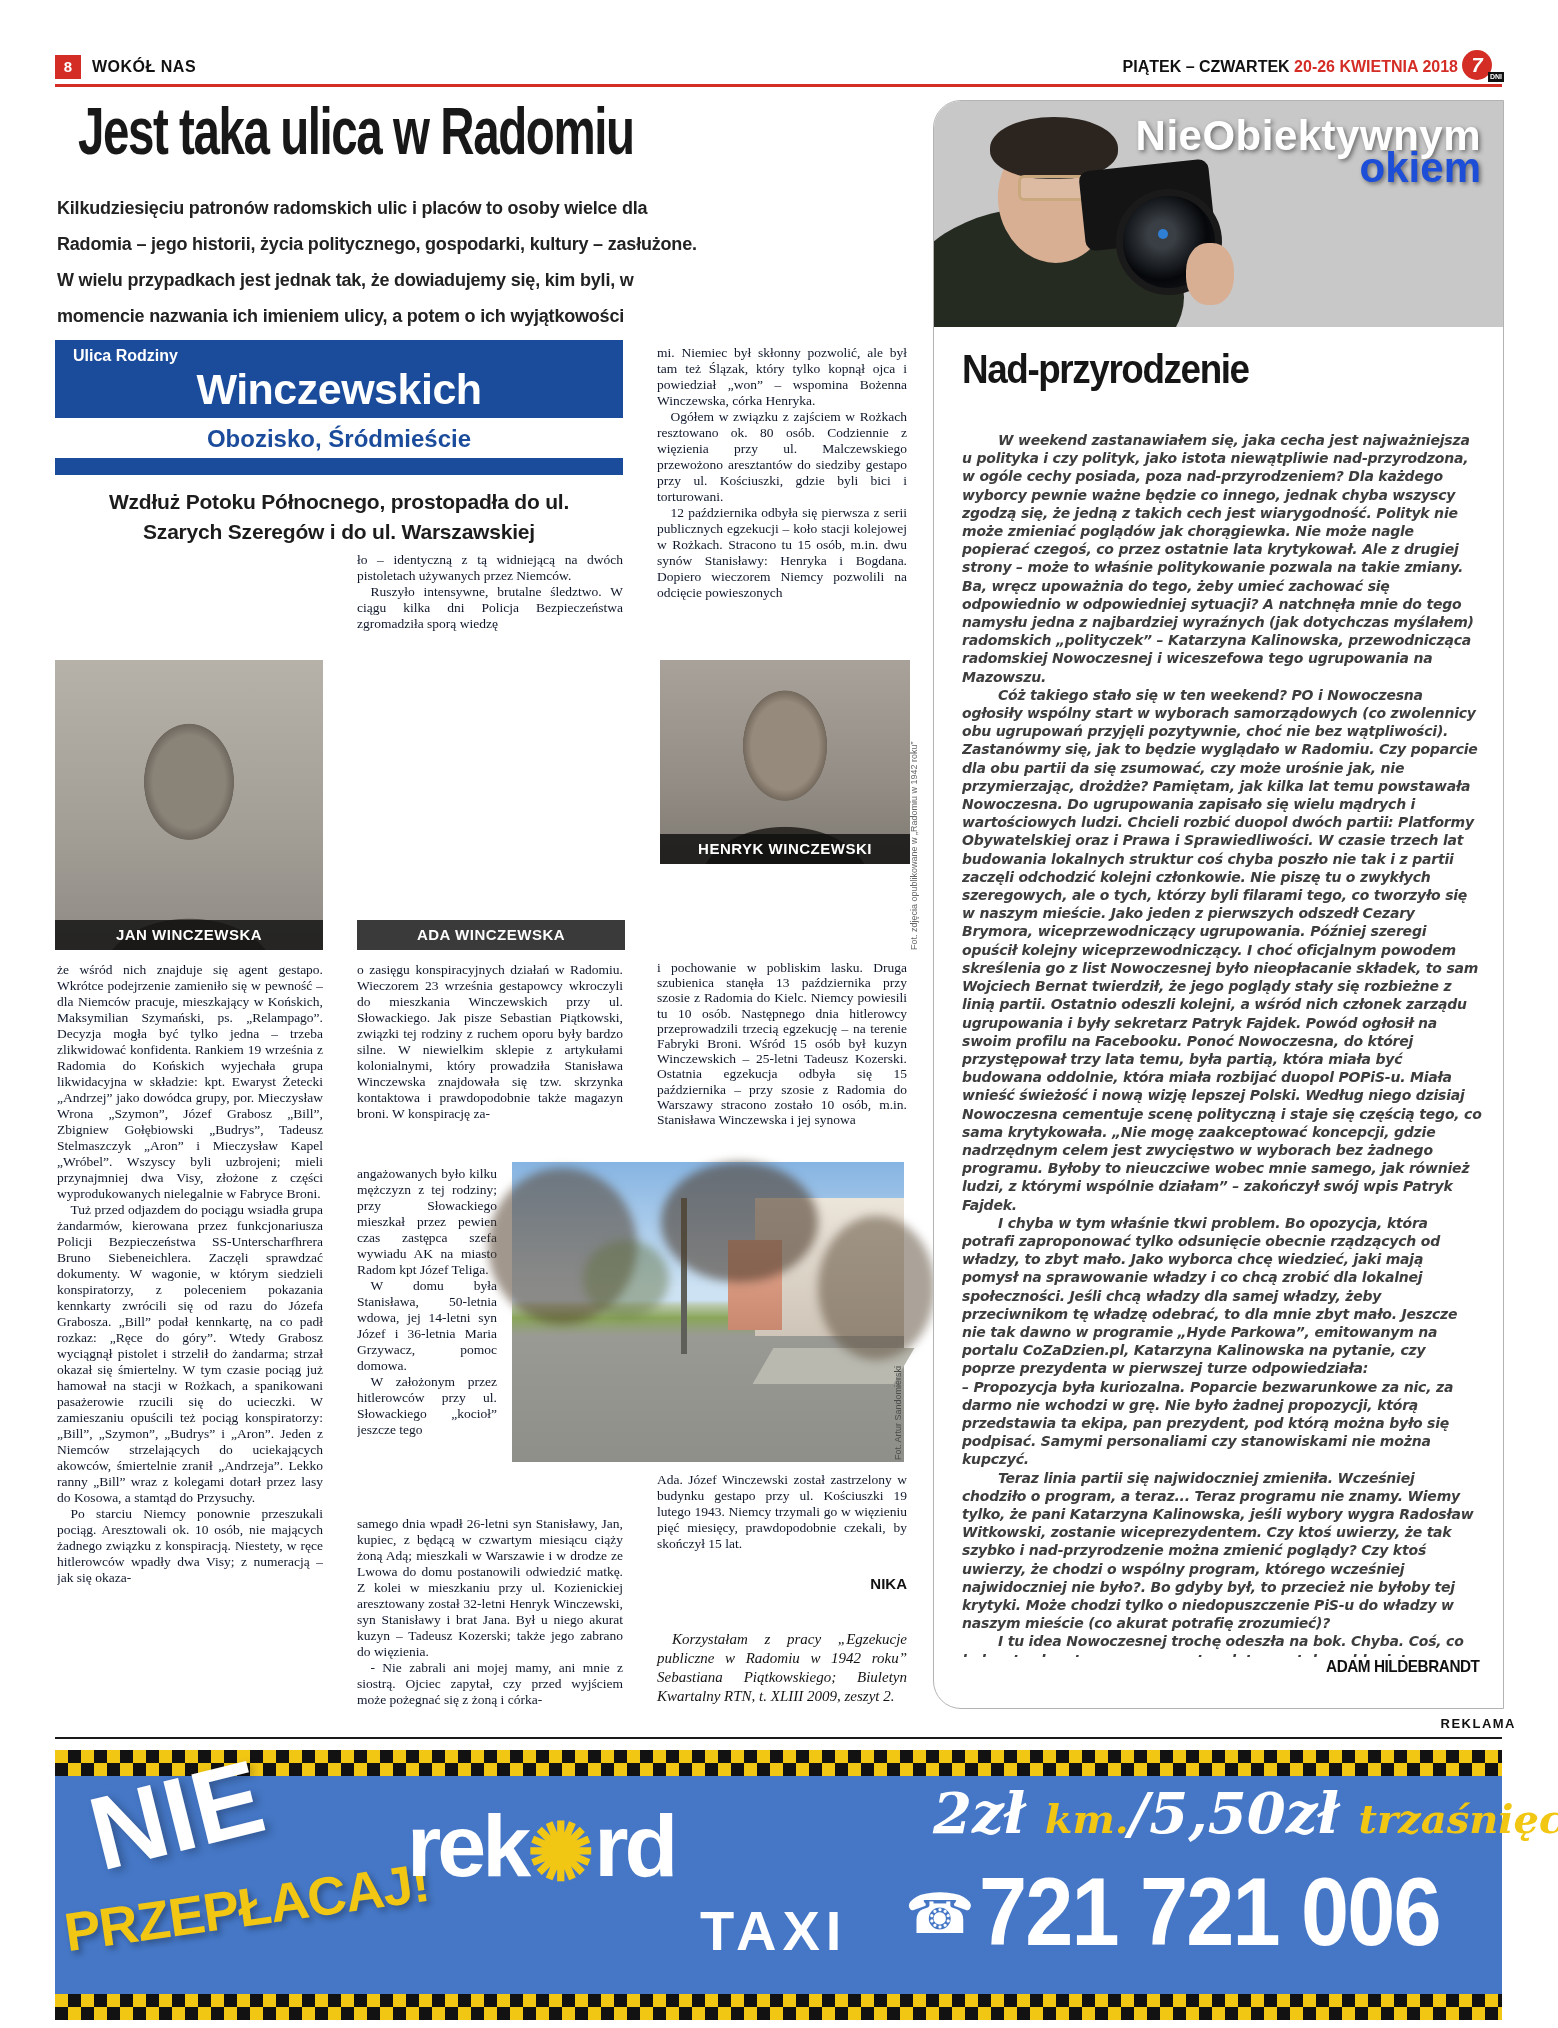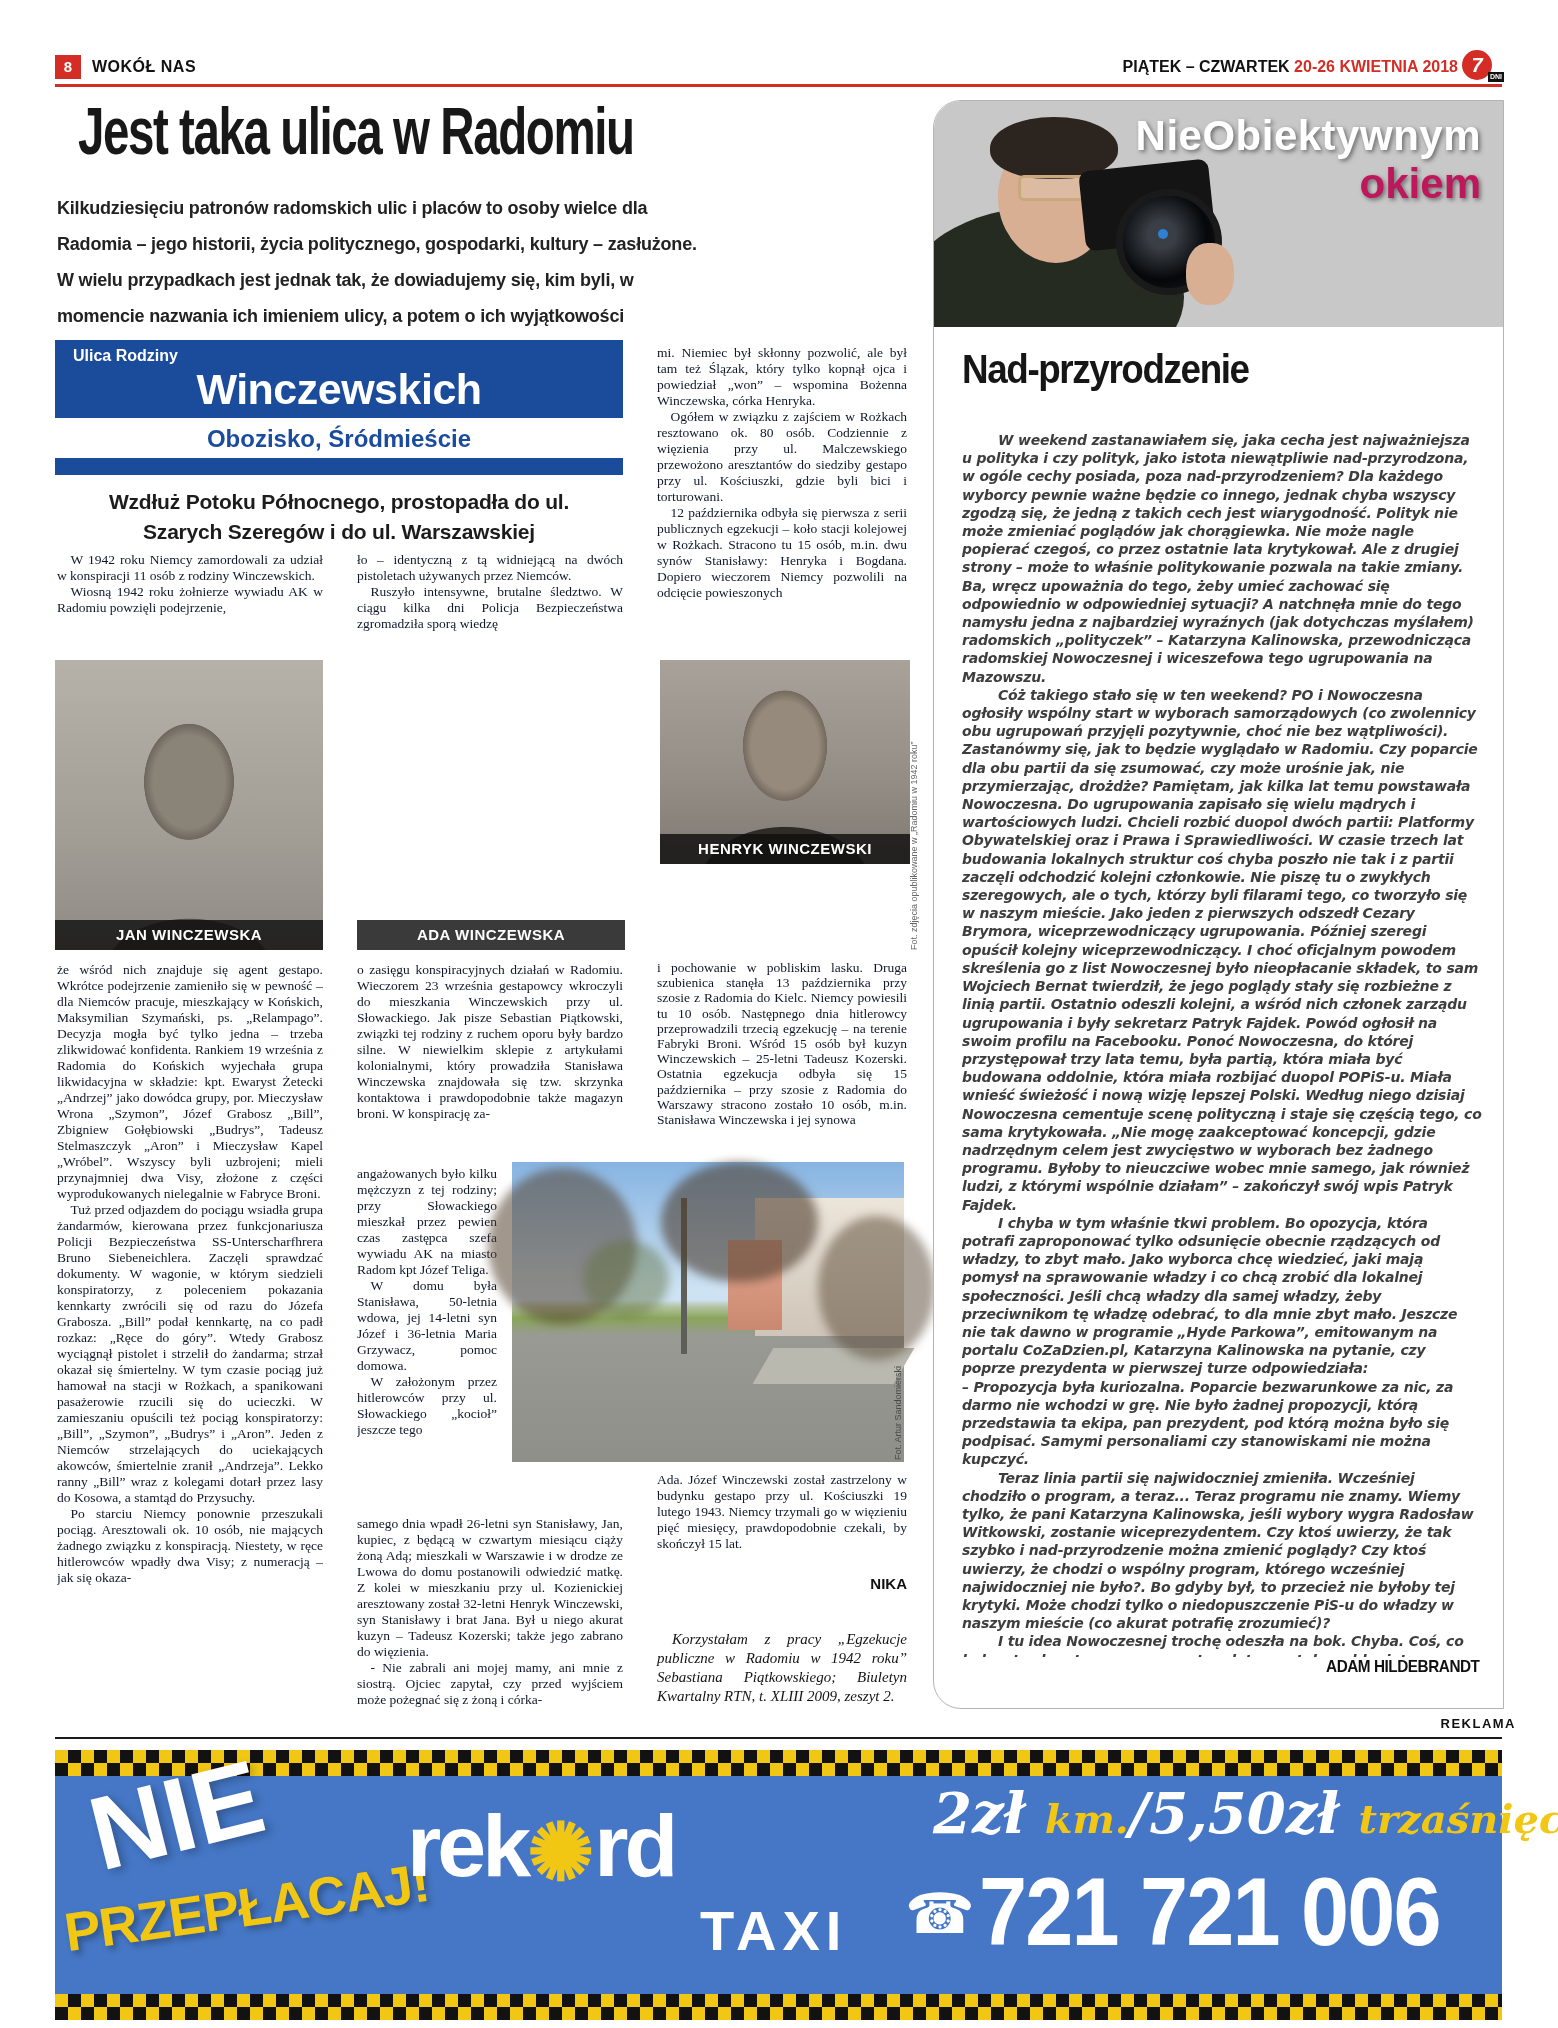--- a/index.html
+++ b/index.html
@@ -87,21 +87,21 @@
   .t3{left:78%;top:18%;width:30%;height:48%;background:rgba(88,72,52,.5);}
   .t4{left:18%;top:26%;width:22%;height:26%;background:rgba(96,110,60,.45);}
 
   
   .op-box{left:933px;top:100px;width:569px;height:1607px;border:1px solid #b3b3b3;
           border-radius:28px 0 0 28px;background:#fff;}
   .op-photo{position:absolute;left:0;top:0;width:100%;height:226px;background:#c8c8c8;
             border-radius:27px 0 0 0;overflow:hidden;}
   .op-h1{position:absolute;right:22px;top:12px;color:#fff;font:900 42px/46px "Liberation Sans",sans-serif;
          letter-spacing:.5px;text-shadow:2px 2px 4px rgba(60,60,60,.65);}
-  .op-h2{position:absolute;right:22px;top:60px;color:#be185d;font:900 42px/46px "Liberation Sans",sans-serif;
+  .op-h2{position:absolute;right:22px;top:44px;color:#1d4ed8;font:900 42px/46px "Liberation Sans",sans-serif;
          text-shadow:2px 2px 4px rgba(60,60,60,.65);}
   .op-title{position:absolute;left:28px;top:246px;font:900 40px "Liberation Sans",sans-serif;color:#161616;
             letter-spacing:-1.5px;transform:scaleX(.92);transform-origin:left;}
   .op-body{position:absolute;left:28px;top:330px;width:520px;height:1226px;overflow:hidden;}
   .op-body p{margin:0;text-indent:36px;font:italic 700 14px/18.2px "DejaVu Sans",sans-serif;
              color:#3e3e3e;letter-spacing:-.2px;text-align:left;}
   .op-body p.no-ind{text-indent:0;}
   .op-sig{position:absolute;right:24px;top:1556px;font:900 17px "Liberation Sans",sans-serif;color:#111;
           letter-spacing:-.5px;transform:scaleX(.9);transform-origin:right;}
 
@@ -164,22 +164,20 @@
     <div class="ib-top">
       <div class="ib-kicker">Ulica Rodziny</div>
       <div class="ib-name">Winczewskich</div>
     </div>
     <div class="ib-band">Obozisko, Śródmieście</div>
     <div class="ib-strip"></div>
   </div>
 
   <div class="abs subhead">Wzdłuż Potoku Północnego, prostopadła do ul. Szarych Szeregów i do ul. Warszawskiej</div>
 
-  <div class="abs body-txt c1t">  W 1942 roku Niemcy zamordowali za udział w konspiracji 11 osób z rodziny Winczewskich.
-  Wiosną 1942 roku żołnierze wywiadu AK w Radomiu powzięli podejrzenie,</div>
   <div class="abs body-txt c2t">ło – identyczną z tą widniejącą na dwóch pistoletach używanych przez Niemców.
   Ruszyło intensywne, brutalne śledztwo. W ciągu kilka dni Policja Bezpieczeństwa zgromadziła sporą wiedzę</div>
   <div class="abs body-txt c3t">mi. Niemiec był skłonny pozwolić, ale był tam też Ślązak, który tylko kopnął ojca i powiedział „won” – wspomina Bożenna Winczewska, córka Henryka.
   Ogółem w związku z zajściem w Rożkach resztowano ok. 80 osób. Codziennie z więzienia przy ul. Malczewskiego przewożono aresztantów do siedziby gestapo przy ul. Kościuszki, gdzie byli bici i torturowani.
   12 października odbyła się pierwsza z serii publicznych egzekucji – koło stacji kolejowej w Rożkach. Stracono tu 15 osób, m.in. dwu synów Stanisławy: Henryka i Bogdana. Dopiero wieczorem Niemcy pozwolili na odcięcie powieszonych</div>
 
   <div class="abs photo ph-jan">
     <div class="photo-cap">JAN WINCZEWSKA</div>
   </div>
   <div class="abs photo ph-ada">

